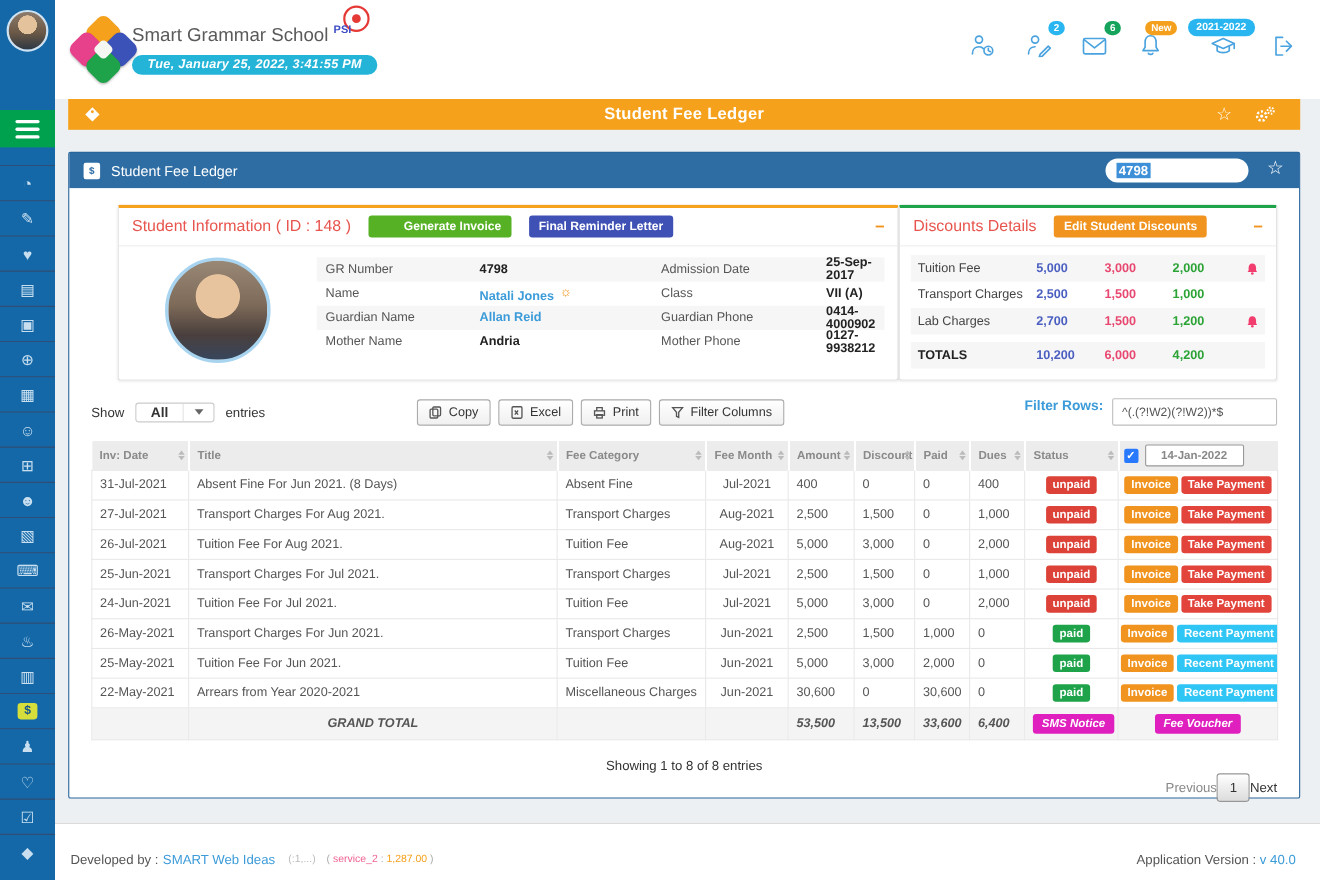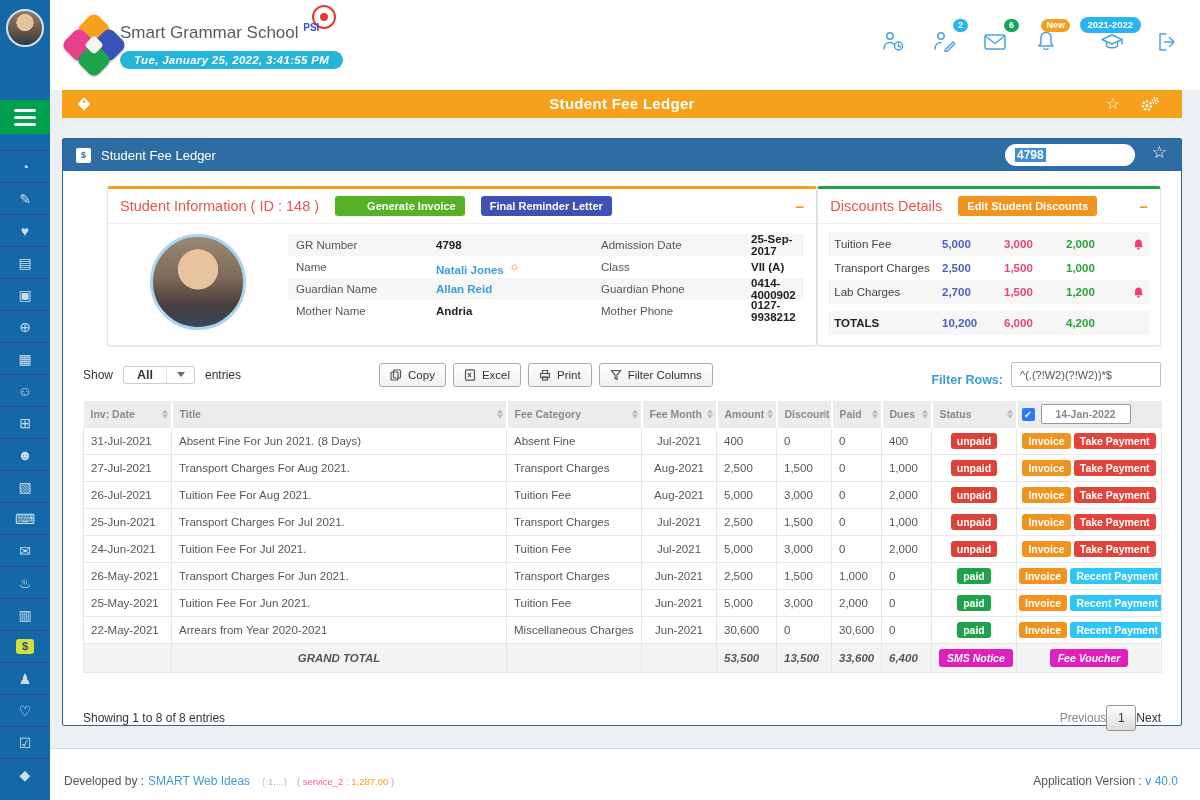--- a/index.html
+++ b/index.html
@@ -104,21 +104,21 @@
   .controls{display:flex;align-items:center;margin-top:16px;font-size:12px;color:#333;}
   .show-select{display:flex;align-items:center;border:1px solid #CCC;border-radius:3px;height:18px;
     margin:0 10px;overflow:hidden;background:#fff;cursor:pointer;}
   .show-val{padding:0 13px;font-weight:bold;font-size:12.5px;color:#333;}
   .show-caret{border-left:1px solid #E3E3E3;width:28px;height:100%;display:flex;align-items:center;justify-content:center;}
   .caret{width:0;height:0;border-left:4px solid transparent;border-right:4px solid transparent;border-top:5px solid #666;}
   .ctl-buttons{display:flex;gap:7px;margin-left:138px;}
   .cbtn{display:flex;align-items:center;gap:6px;border:1px solid #ABABAB;border-radius:3px;
     background:linear-gradient(#fff,#F0F0F0);padding:5px 10px;font-size:11.5px;color:#333;cursor:pointer;font-family:inherit;}
   .cbtn svg{stroke:#555;fill:none;stroke-width:1.2;}
-  .filter-wrap{margin-left:auto;display:flex;align-items:flex-end;gap:8px;}
+  .filter-wrap{margin-left:auto;display:flex;align-items:flex-start;gap:8px;}
   .filter-lab{color:var(--link-blue,#3C9BD9);font-weight:bold;font-size:12.5px;}
   .filter-input{width:150px;height:25px;border:1px solid #BFBFBF;border-radius:2px;font-size:11px;
     color:#555;padding:0 8px;font-family:inherit;}
 
   
   .fee-table{margin-top:14px;border-collapse:collapse;table-layout:fixed;width:1078px;}
   .fee-table th{background:#ECECEC;font-size:10.5px;color:#8A8A8A;text-align:left;
     padding:6px 10px 6px 7px;position:relative;border-left:2px solid #fff;font-weight:bold;cursor:pointer;}
   .fee-table th:first-child{border-left:none;}
   .sort{position:absolute;right:3px;top:50%;transform:translateY(-50%);display:flex;flex-direction:column;gap:1px;}
@@ -136,21 +136,21 @@
   .t-center{text-align:center;}
   .t-act{text-align:center;padding:4px 2px !important;}
   .badge{display:inline-block;padding:2px 6px;border-radius:3px;color:#fff;font-size:10.5px;font-weight:bold;}
   .b-red{background:var(--red,#DC4237);} .b-green{background:var(--green,#1EA34A);}
   .b-orange{background:#F0941F;} .b-takepay{background:#E2443C;} .b-cyan{background:#2FC5F5;}
   .b-magenta{background:var(--magenta,#DF20BE);padding:3px 8px;}
   .gt td{background:#F4F4F4;font-style:italic;font-weight:bold;}
   .gt-label{color:#3F51B5;text-align:center;}
   .gt-amt{color:#3F51B5;} .gt-disc{color:#CC33CC;} .gt-paid{color:#1EA34A;} .gt-dues{color:#E02B20;}
 
-  .table-foot{display:flex;align-items:center;margin-top:32px;font-size:12px;color:#333;}
+  .table-foot{display:flex;align-items:center;margin-top:16px;font-size:12px;color:#333;flex-direction:column;}
   .pager{margin-left:auto;display:flex;align-items:center;}
   .pg-prev{color:#888;cursor:pointer;} .pg-next{color:#333;cursor:pointer;}
   .pg-num{width:30px;height:26px;border:1px solid #979797;border-radius:3px;
     background:linear-gradient(#fff,#DCDCDC);display:flex;align-items:center;justify-content:center;color:#333;cursor:pointer;}
 
   
   .page-footer{position:absolute;left:50px;top:748px;width:1150px;height:52px;background:#fff;
     border-top:1px solid #D8D8D8;font-size:12px;color:#555;}
   .pf-inner{display:flex;align-items:center;padding:25px 22px 0 14px;}
   .pf-link{color:var(--link-blue,#3C9BD9);cursor:pointer;margin-left:4px;}

